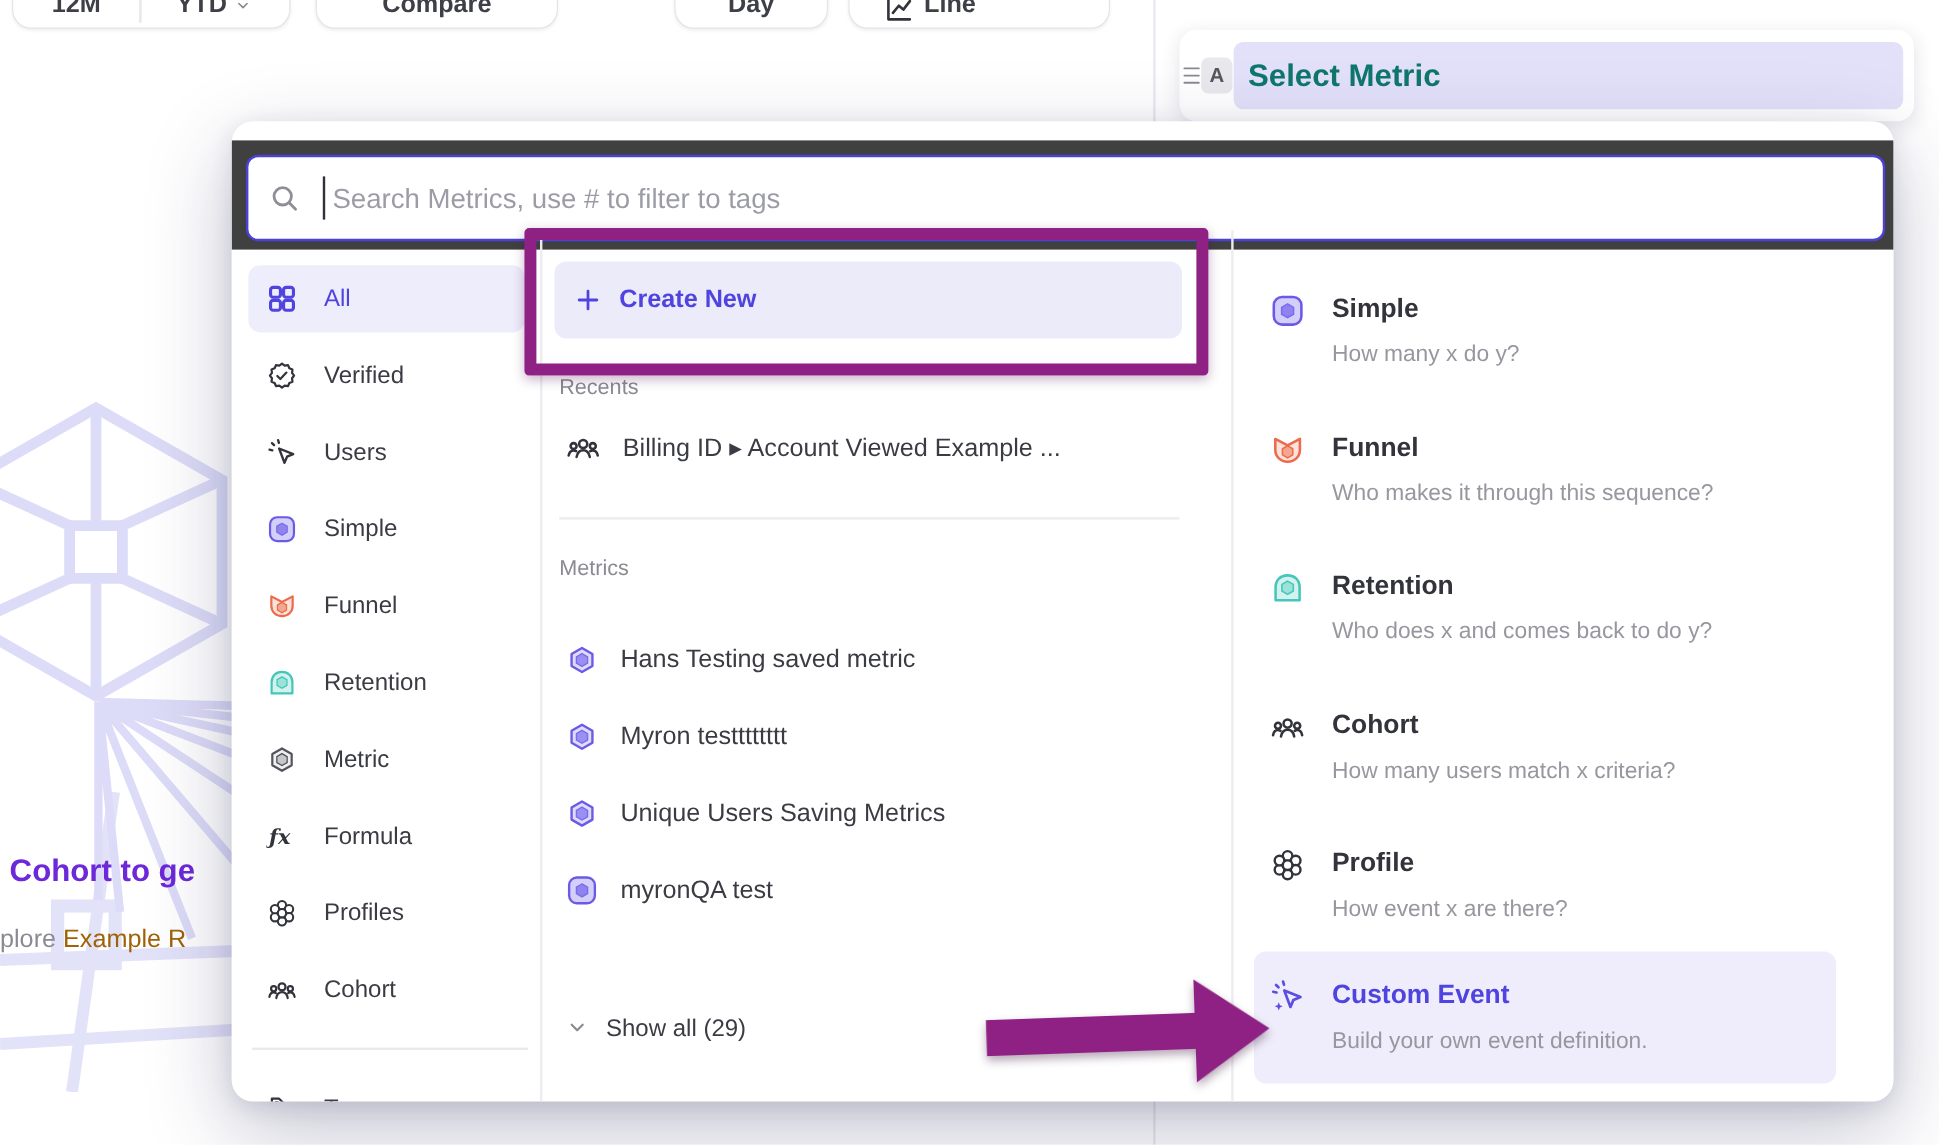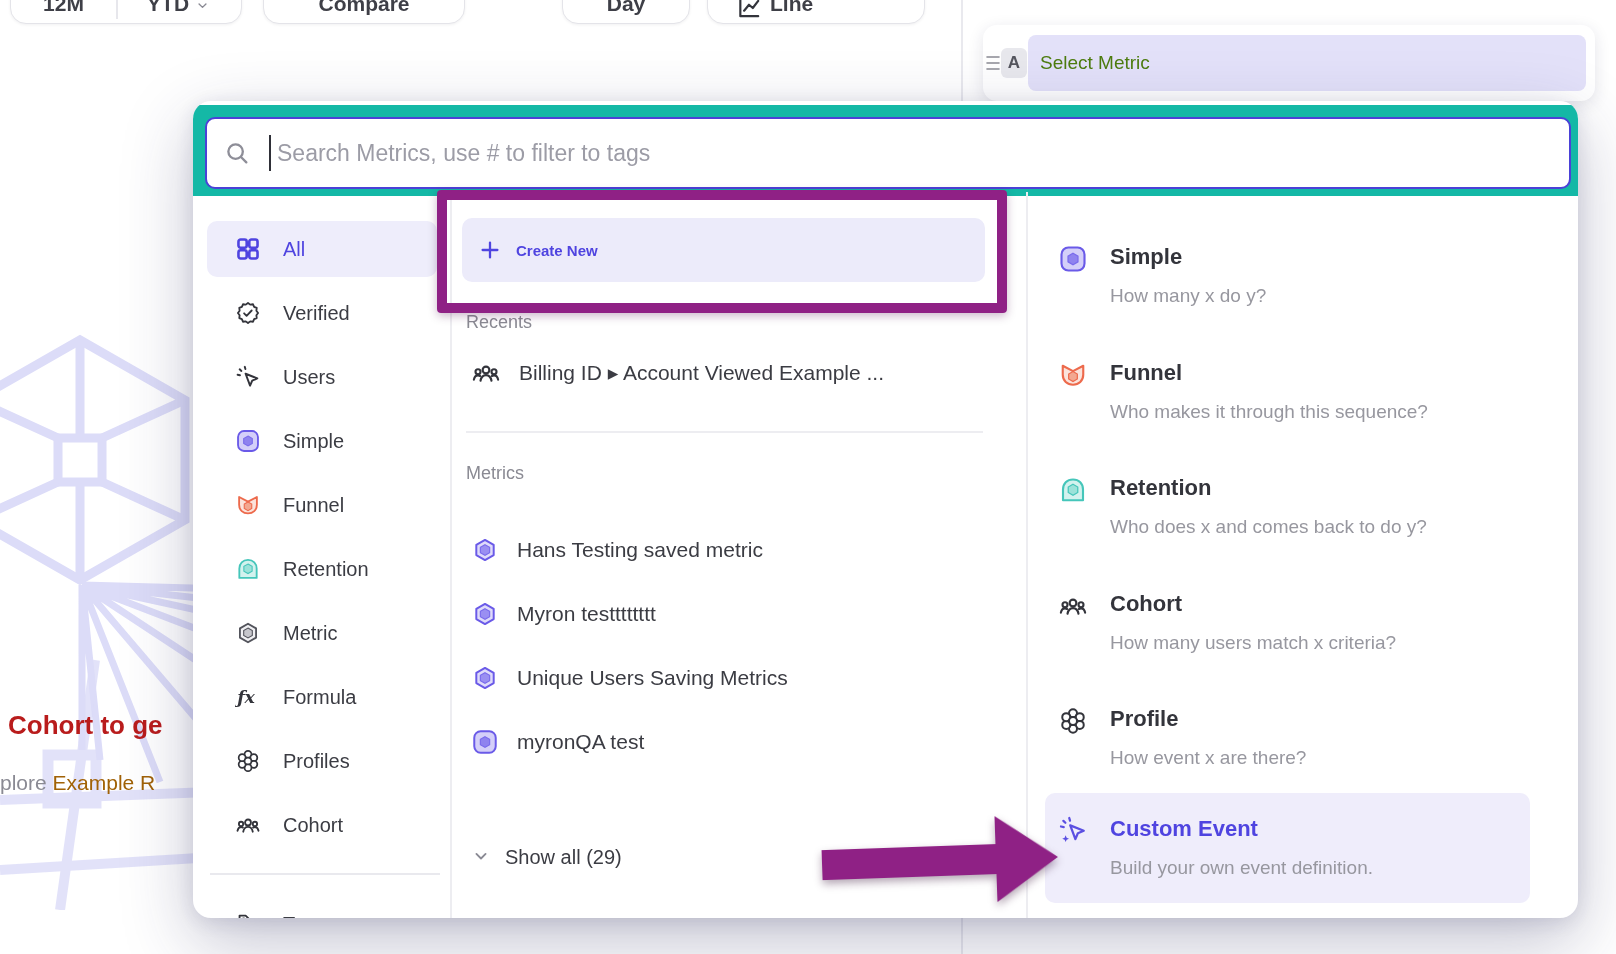--- a/index.html
+++ b/index.html
@@ -4,62 +4,62 @@
 <style>
   html,body{margin:0;padding:0}
   body{
     width:1616px;height:954px;overflow:hidden;background:#ffffff;
     font-family:"Liberation Sans","DejaVu Sans",sans-serif;position:relative;
     -webkit-font-smoothing:antialiased;
   }
   .abs{position:absolute}
   
   .bg-divider{position:absolute;left:961px;top:0;width:1.5px;height:954px;background:#E9E9EE}
-  .bg-headline{position:absolute;left:8px;top:710px;font-size:26px;font-weight:700;color:#b91c1c;white-space:nowrap}
+  .bg-headline{position:absolute;left:8px;top:710px;font-size:26px;font-weight:700;color:#6d28d9;white-space:nowrap}
   .bg-subtext{position:absolute;left:0;top:771px;font-size:21px;color:#8A8A93;white-space:nowrap}
   .bg-subtext .lnk{color:#a16207;font-weight:500}
   
   .tbtn{position:absolute;top:-32px;height:54px;background:#fff;border:1.5px solid #E4E4E9;
         border-radius:16px;box-shadow:0 1px 3px rgba(20,20,40,.06)}
   .tbtn .cut{position:absolute;left:0;right:0;top:24px;text-align:center;font-size:21px;
         font-weight:600;color:#3E3F47;line-height:22px;white-space:nowrap}
   .seg-div{position:absolute;left:105px;top:4px;bottom:4px;width:1.5px;background:#E7E7EC}
   
   .sm-card{position:absolute;left:983px;top:25px;width:612px;height:76px;background:#fff;
         border-radius:14px;box-shadow:0 4px 16px rgba(30,30,70,.12);z-index:2}
   .sm-pill{position:absolute;left:45px;top:10px;width:558px;height:56px;border-radius:8px;
         background:#E3E1F9;display:flex;align-items:center;padding-left:12px;box-sizing:border-box}
-  .sm-pill span{font-size:19px;font-weight:400;color:#4d7c0f}
+  .sm-pill span{font-size:26px;font-weight:700;color:#0f766e}
   .sm-badge{position:absolute;left:18px;top:23px;width:26px;height:30px;border-radius:6px;background:#E8E8ED;
         color:#55565E;font-size:17px;font-weight:700;display:flex;align-items:center;justify-content:center}
   
   .modal{position:absolute;left:193px;top:101px;width:1385px;height:817px;background:#fff;
         border-radius:18px;box-shadow:0 24px 70px rgba(40,40,90,.28), 0 4px 18px rgba(40,40,90,.12);
         overflow:hidden;z-index:5}
-  .modal-header{position:absolute;left:0;top:4px;width:1385px;height:91px;background:#14b8a6}
+  .modal-header{position:absolute;left:0;top:16px;width:1385px;height:91px;background:#404040}
   .search-box{position:absolute;left:12px;top:12px;width:1366px;height:72px;background:#fff;
         border:2px solid #4B41D7;border-radius:10px;box-sizing:border-box;display:flex;align-items:center}
   .search-box svg{margin-left:16px;flex:none}
   .caret{width:2px;height:36px;background:#2F3038;margin-left:18px;flex:none}
   .search-input{border:none;outline:none;flex:1;margin-left:4px;font-size:23px;color:#3B3C43;
         font-family:"Liberation Sans","DejaVu Sans",sans-serif;background:transparent}
   .search-input::placeholder{color:#9C9CA6}
   .col-div{position:absolute;top:91px;bottom:0;width:1.5px;background:#EDEDF1}
   
   .srow{position:absolute;left:14px;width:230px;height:56px;display:flex;align-items:center;
-        padding-left:28px;box-sizing:border-box;border-radius:10px;cursor:pointer}
+        padding-left:15px;box-sizing:border-box;border-radius:10px;cursor:pointer}
   .srow.selected{background:#EEEDFB}
   .srow svg{flex:none}
   .slabel{margin-left:22px;font-size:20px;font-weight:500;color:#3B3C43;white-space:nowrap}
   .srow.selected .slabel{color:#4F44E0}
   .side-div{position:absolute;left:17px;width:230px;height:1.5px;background:#E9E9EE;top:772px}
   
   .create-btn{position:absolute;left:269px;top:117px;width:523px;height:64px;background:#ECEBFA;
         border-radius:10px;display:flex;align-items:center;padding-left:16px;box-sizing:border-box;cursor:pointer}
-  .create-btn span{margin-left:14px;font-size:15px;font-weight:600;color:#4F44E0}
+  .create-btn span{margin-left:14px;font-size:21px;font-weight:600;color:#4F44E0}
   .sec-label{position:absolute;left:273px;font-size:18px;font-weight:500;color:#8A8A93}
   .mrow{position:absolute;left:266px;width:540px;height:56px;display:flex;align-items:center;
         padding-left:12px;box-sizing:border-box;cursor:pointer}
   .mrow svg{flex:none}
   .mlabel{margin-left:18px;font-size:21px;font-weight:500;color:#3B3C43;white-space:nowrap}
   .mid-div{position:absolute;left:273px;width:517px;height:1.5px;background:#EDEDF1;top:330px}
   .showall{position:absolute;left:270px;top:745px;width:300px;height:40px;display:flex;align-items:flex-start;cursor:pointer}
   .showall svg{flex:none;margin-left:8px}
   .showall span{margin-left:14px;font-size:20px;font-weight:500;color:#3B3C43}
   

